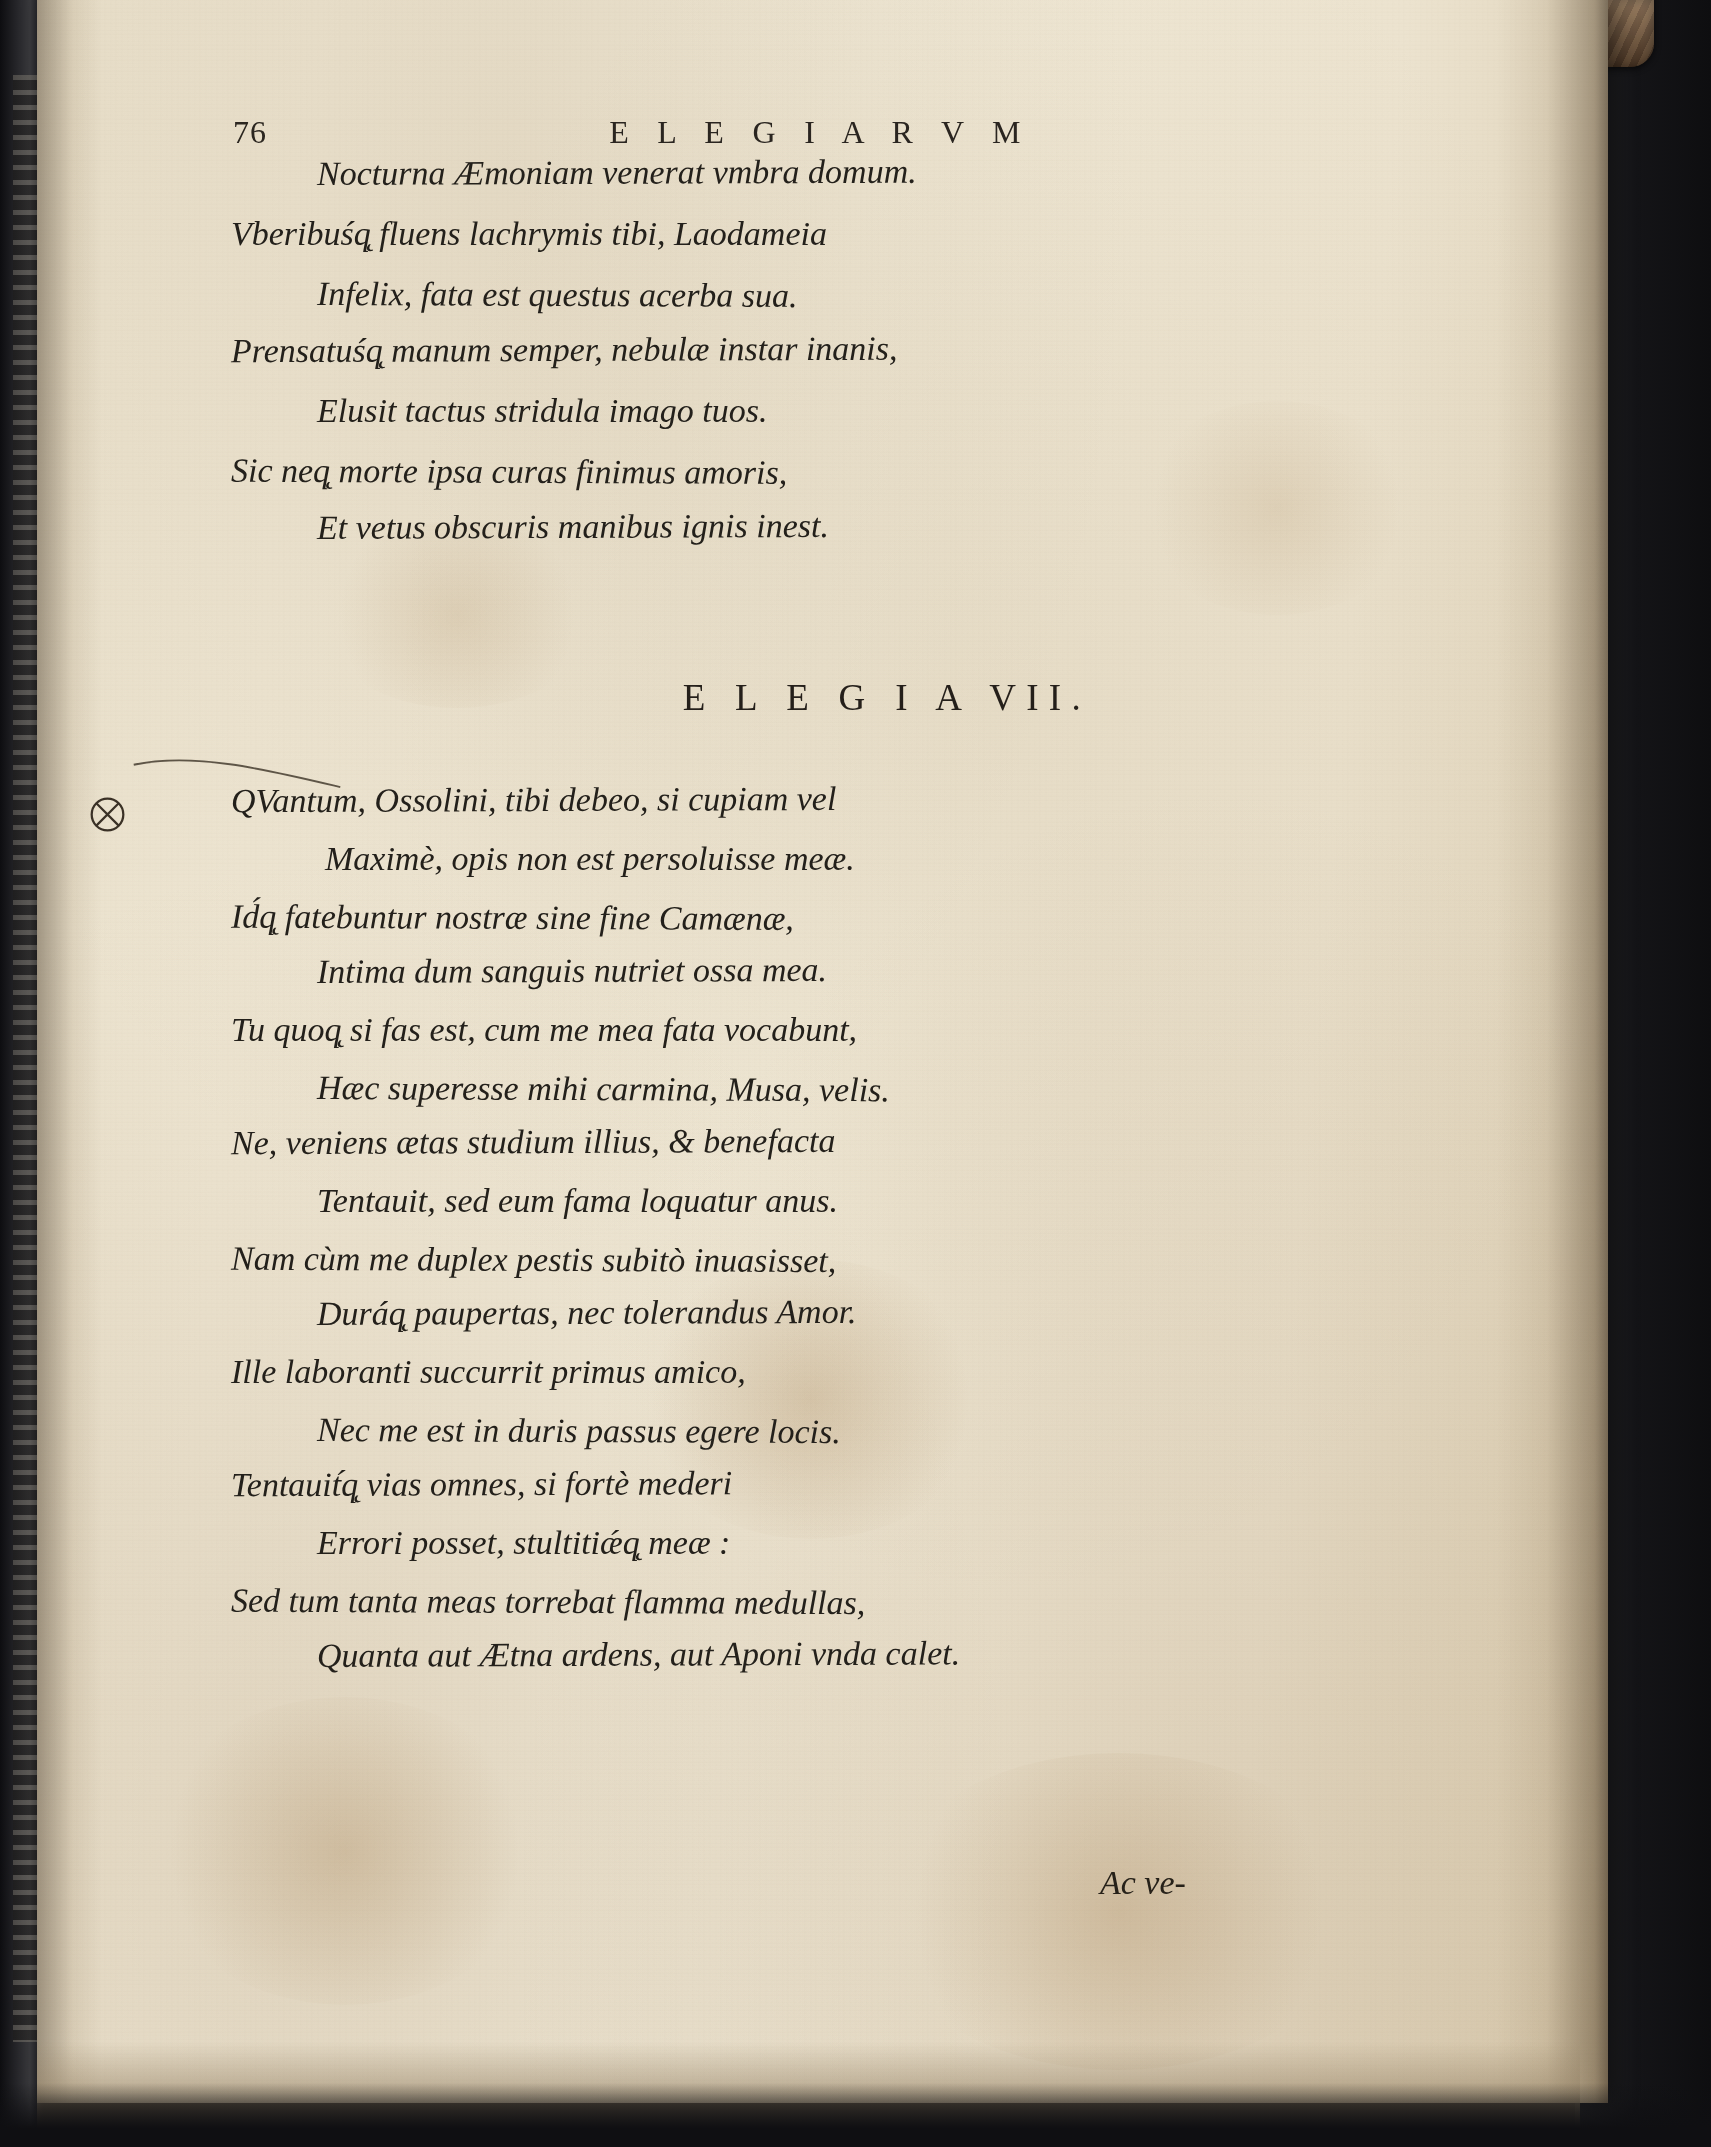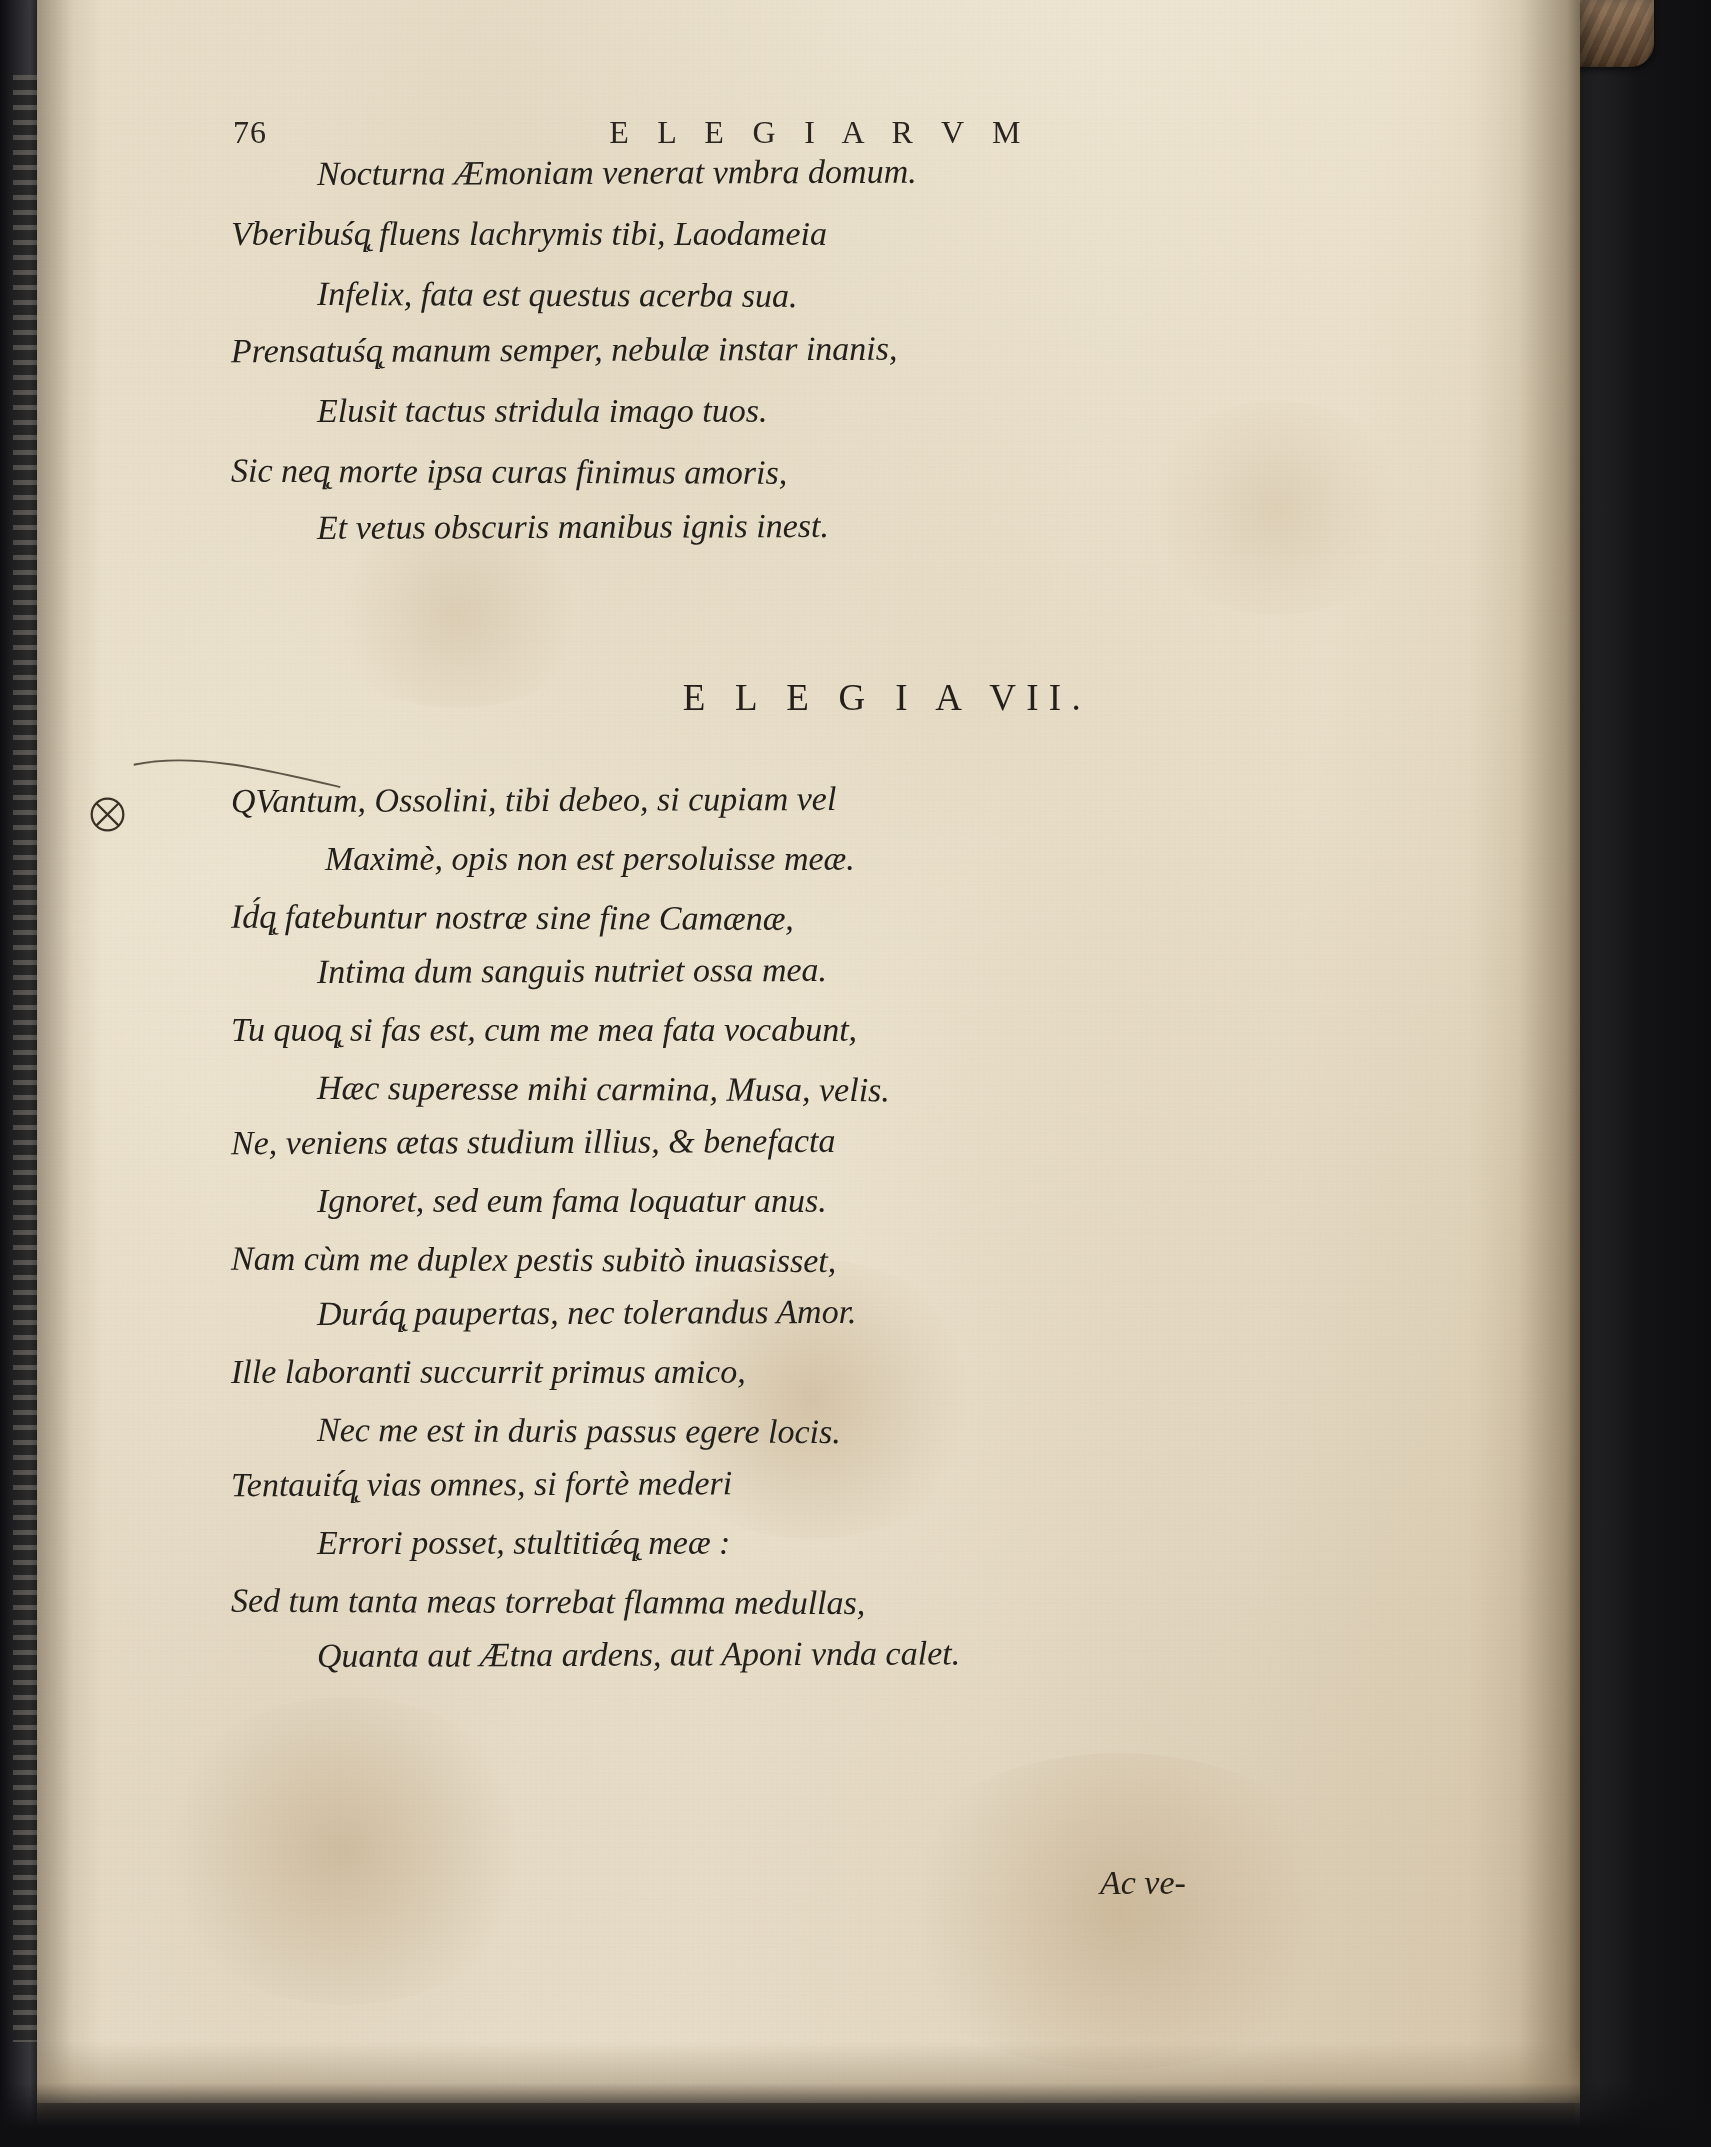--- a/index.html
+++ b/index.html
@@ -97,20 +97,21 @@
     left: 37px;
     width: 1543px;
     height: 2103px;
     background:
       radial-gradient(ellipse at 75% 92%, rgba(160,130,92,0.22) 0%, rgba(160,130,92,0) 42%),
       radial-gradient(ellipse at 18% 88%, rgba(150,120,84,0.18) 0%, rgba(150,120,84,0) 38%),
       radial-gradient(ellipse at 62% 34%, rgba(168,142,100,0.13) 0%, rgba(168,142,100,0) 45%),
       radial-gradient(ellipse at 30% 8%, rgba(150,122,82,0.14) 0%, rgba(150,122,82,0) 40%),
       linear-gradient(95deg, #e9e0cb 0%, #efe7d4 16%, #f1ead8 48%, #ece3cf 78%, #ddd0b6 96%, #cdbfa3 100%);
     box-shadow: 7.5px 0 20.5px rgba(0,0,0,.45);
+    padding-left: 28px;
   }
   
   .leaf-fold {
     position: absolute;
     top: 0;
     right: 0;
     width: 112px;
     height: 100%;
     background: linear-gradient(90deg, rgba(120,96,62,0) 0%, rgba(120,96,62,.12) 45%, rgba(86,68,44,.45) 88%, rgba(60,46,30,.62) 100%);
   }
@@ -282,21 +283,21 @@
       <div class="elegia-head">E L E G I A   VII.</div>
 
       <div class="poem" id="block-b">
           <div class="line ind0" style="transform: rotate(-0.22deg);">QVantum, Ossolini, tibi debeo, si cupiam vel</div>
           <div class="line ind1" style="transform: rotate(0deg); margin-left: 8px;">Maximè, opis non est persoluisse meæ.</div>
           <div class="line ind0" style="transform: rotate(0.22deg);">Id́q̨ fatebuntur nostræ sine fine Camænæ,</div>
           <div class="line ind1" style="transform: rotate(-0.22deg);">Intima dum sanguis nutriet ossa mea.</div>
           <div class="line ind0" style="transform: rotate(0deg);">Tu quoq̨ si fas est, cum me mea fata vocabunt,</div>
           <div class="line ind1" style="transform: rotate(0.22deg);">Hæc superesse mihi carmina, Musa, velis.</div>
           <div class="line ind0" style="transform: rotate(-0.22deg);">Ne, veniens ætas studium illius, &amp; benefacta</div>
-          <div class="line ind1" style="transform: rotate(0deg);">Ignoret, sed eum fama loquatur anus.</div>
+          <div class="line ind1" style="transform: rotate(0deg);">Tentauit, sed eum fama loquatur anus.</div>
           <div class="line ind0" style="transform: rotate(0.22deg);">Nam cùm me duplex pestis subitò inuasisset,</div>
           <div class="line ind1" style="transform: rotate(-0.22deg);">Duráq̨ paupertas, nec tolerandus Amor.</div>
           <div class="line ind0" style="transform: rotate(0deg);">Ille laboranti succurrit primus amico,</div>
           <div class="line ind1" style="transform: rotate(0.22deg);">Nec me est in duris passus egere locis.</div>
           <div class="line ind0" style="transform: rotate(-0.22deg);">Tentauit́q̨ vias omnes, si fortè mederi</div>
           <div class="line ind1" style="transform: rotate(0deg);">Errori posset, stultitiǽq̨ meæ :</div>
           <div class="line ind0" style="transform: rotate(0.22deg);">Sed tum tanta meas torrebat flamma medullas,</div>
           <div class="line ind1" style="transform: rotate(-0.22deg);">Quanta aut Ætna ardens, aut Aponi vnda calet.</div>
         </div>
 

